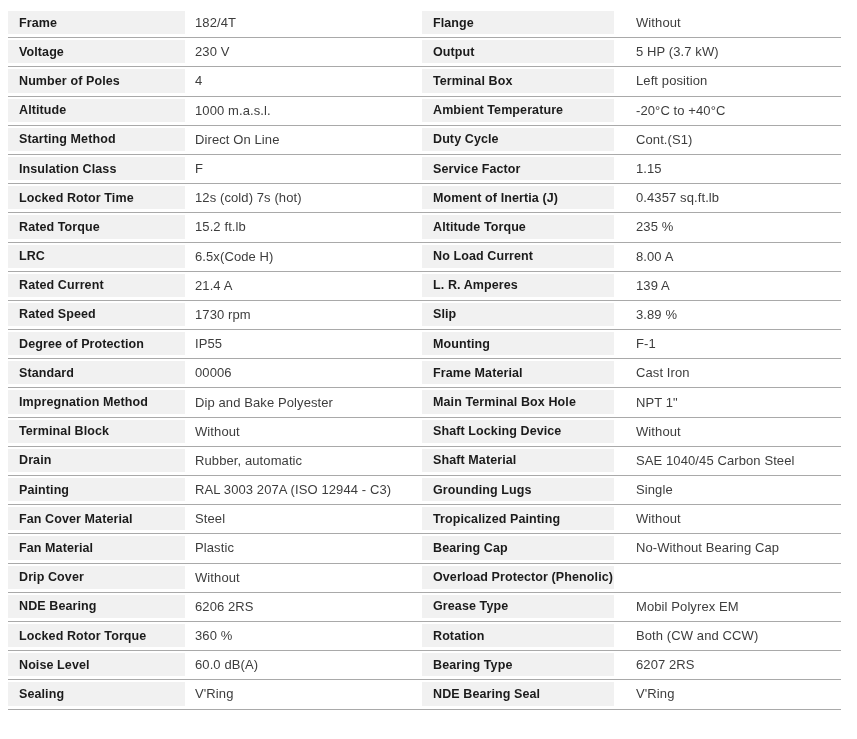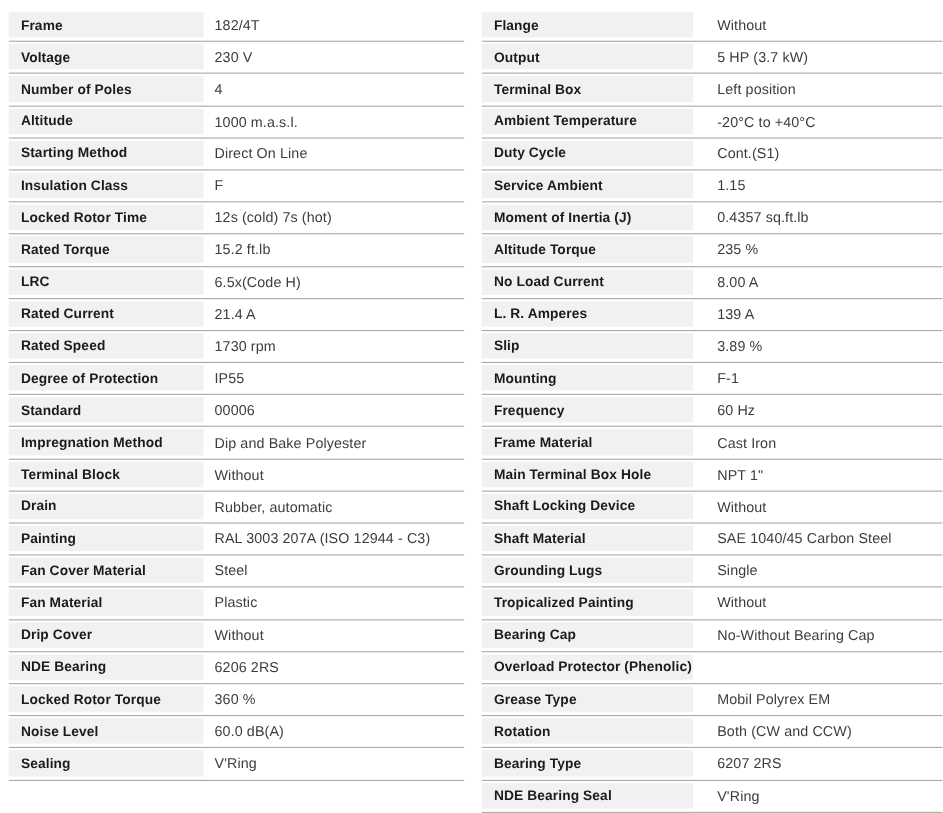--- a/index.html
+++ b/index.html
@@ -14,21 +14,20 @@
     background: var(--page-bg);
     font-family: "Liberation Sans", sans-serif;
   }
   body {
     width: 857px;
     height: 739px;
     overflow: hidden;
   }
   .spec-wrapper {
     display: flex;
-    gap: 16px;
     padding: 9px 0 0 8px;
   }
   .spec-table { }
   .spec-table.left  { width: 414px; }
   .spec-table.right { width: 419px; }
   .spec-row {
     height: 29.2px;
     border-bottom: 1px solid var(--row-border);
     padding: 2px 0 3px;
   }
@@ -267,21 +266,21 @@
 
   <div class="spec-row">
     <div class="row-inner">
       <div class="cell-label">Duty Cycle</div>
       <div class="cell-value">Cont.(S1)</div>
     </div>
   </div>
 
   <div class="spec-row">
     <div class="row-inner">
-      <div class="cell-label">Service Ambient</div>
+      <div class="cell-label">Service Factor</div>
       <div class="cell-value">1.15</div>
     </div>
   </div>
 
   <div class="spec-row">
     <div class="row-inner">
       <div class="cell-label">Moment of Inertia (J)</div>
       <div class="cell-value">0.4357 sq.ft.lb</div>
     </div>
   </div>
@@ -314,26 +313,20 @@
     </div>
   </div>
 
   <div class="spec-row">
     <div class="row-inner">
       <div class="cell-label">Mounting</div>
       <div class="cell-value">F-1</div>
     </div>
   </div>
 
-  <div class="spec-row">
-    <div class="row-inner">
-      <div class="cell-label">Frequency</div>
-      <div class="cell-value">60 Hz</div>
-    </div>
-  </div>
 
   <div class="spec-row">
     <div class="row-inner">
       <div class="cell-label">Frame Material</div>
       <div class="cell-value">Cast Iron</div>
     </div>
   </div>
 
   <div class="spec-row">
     <div class="row-inner">

